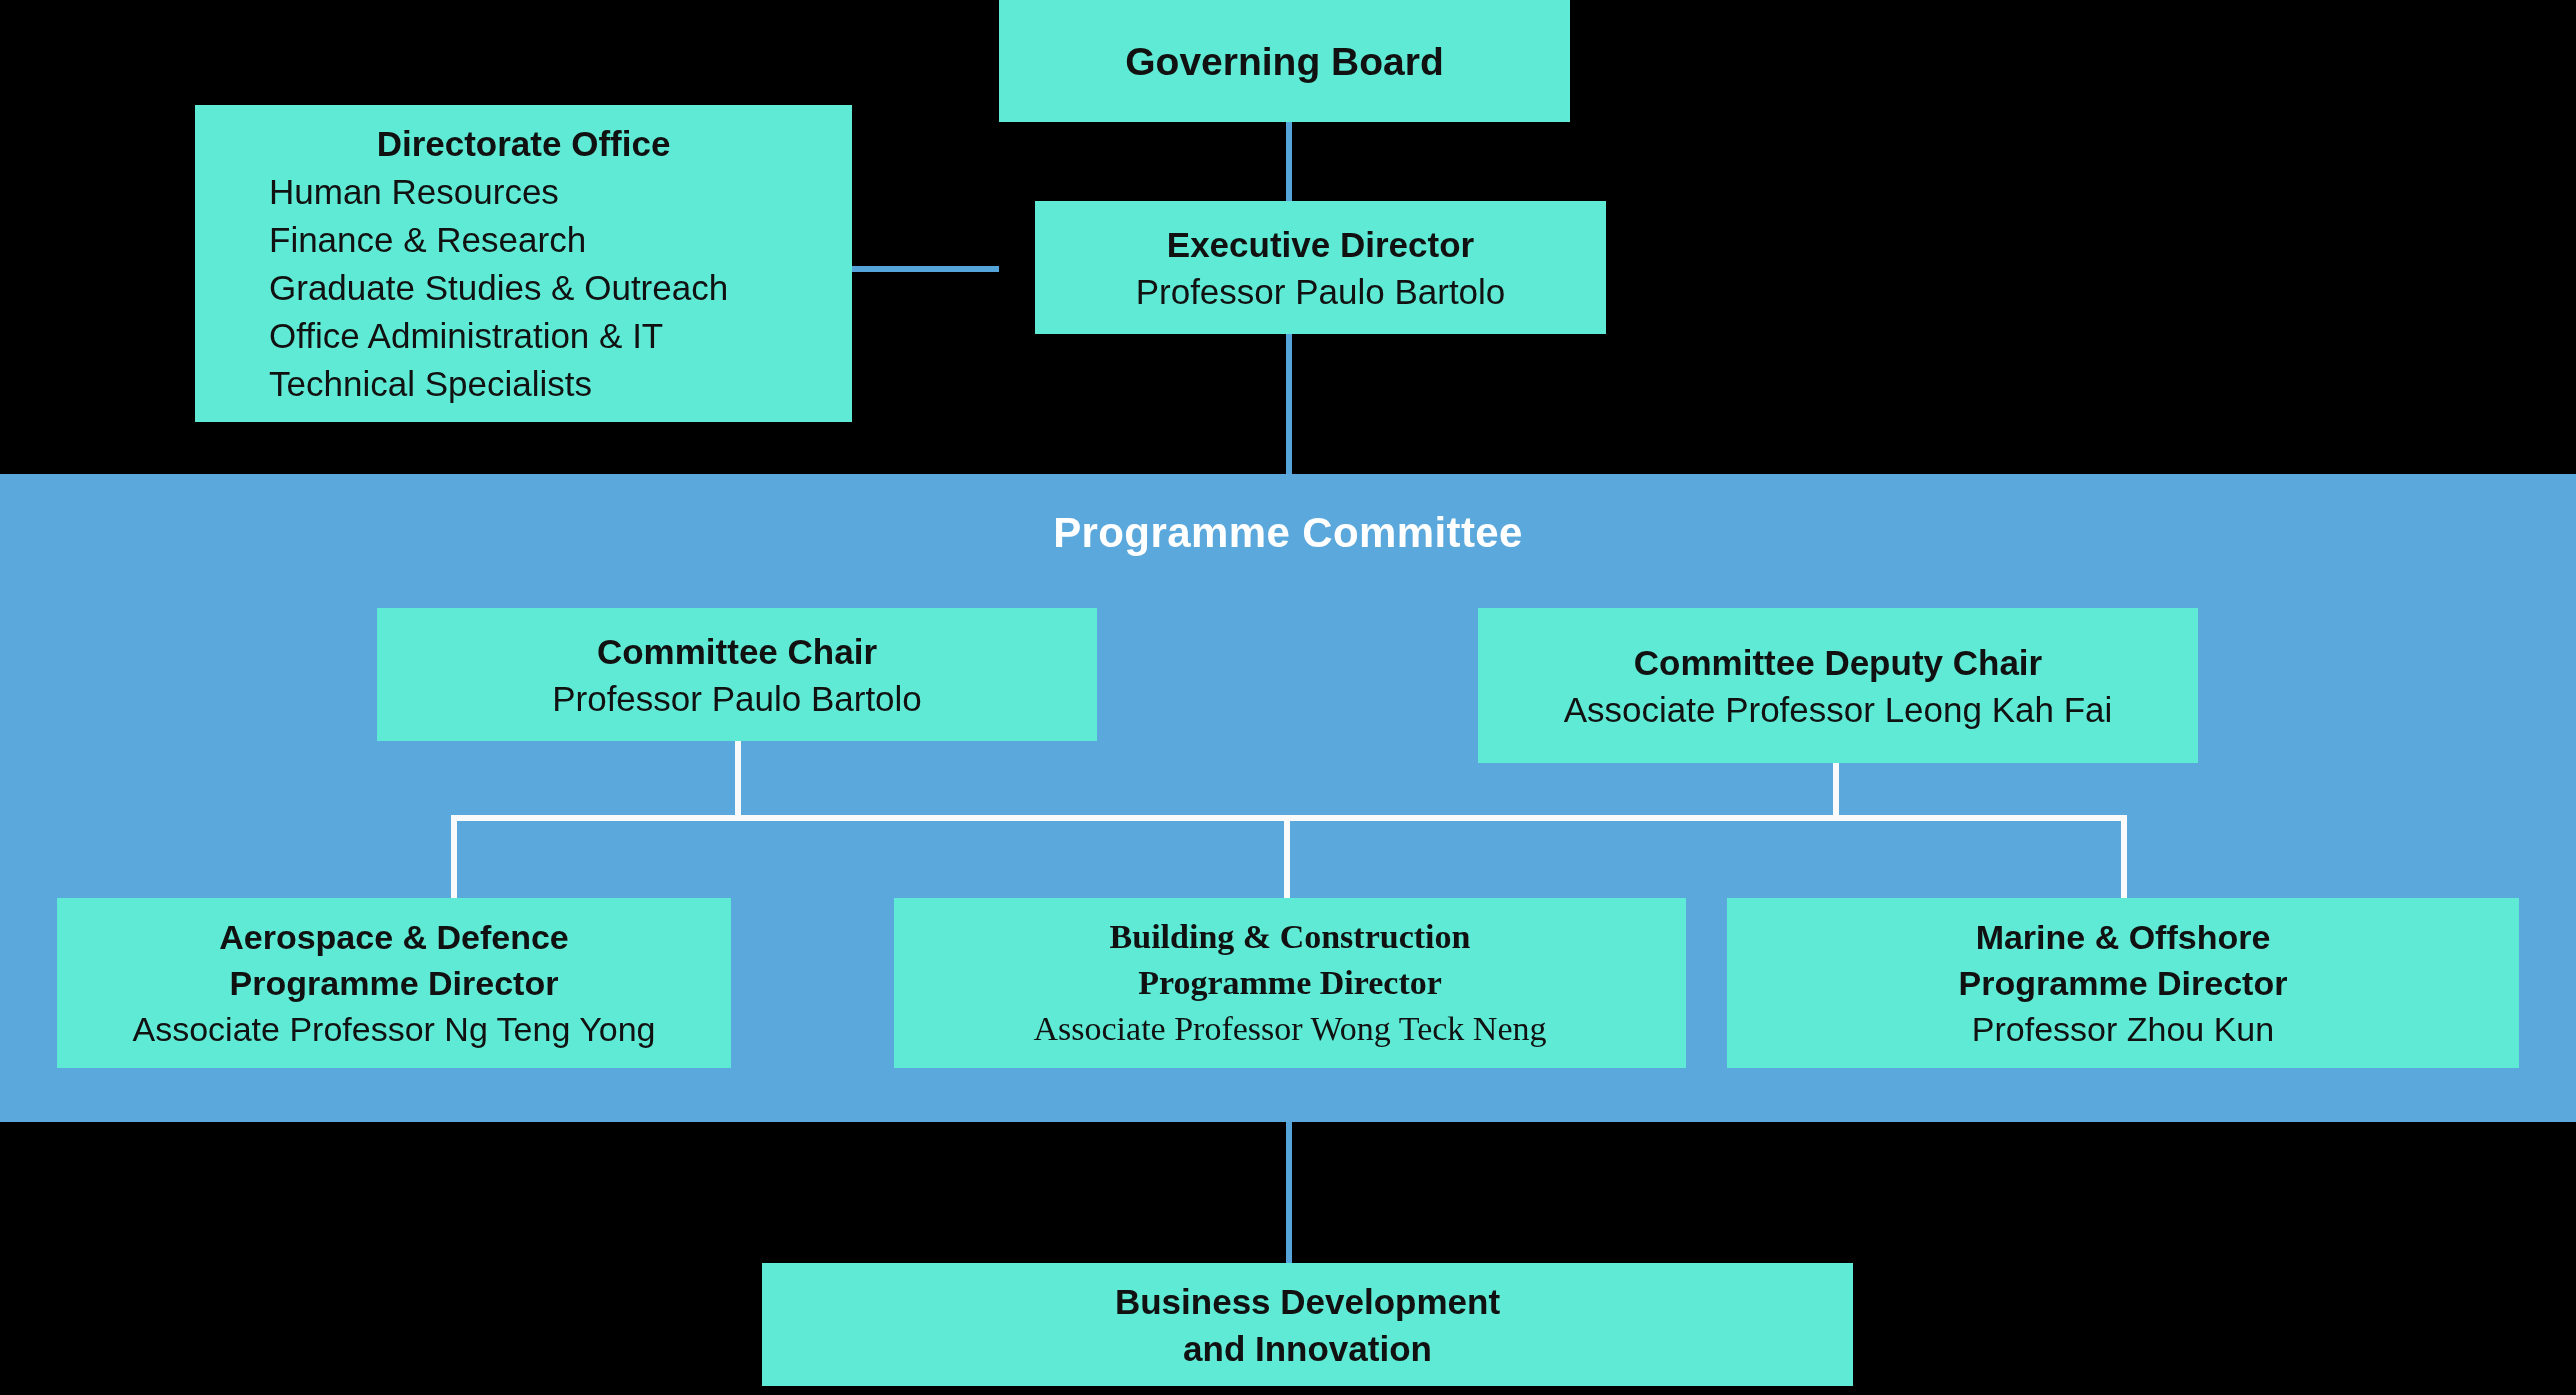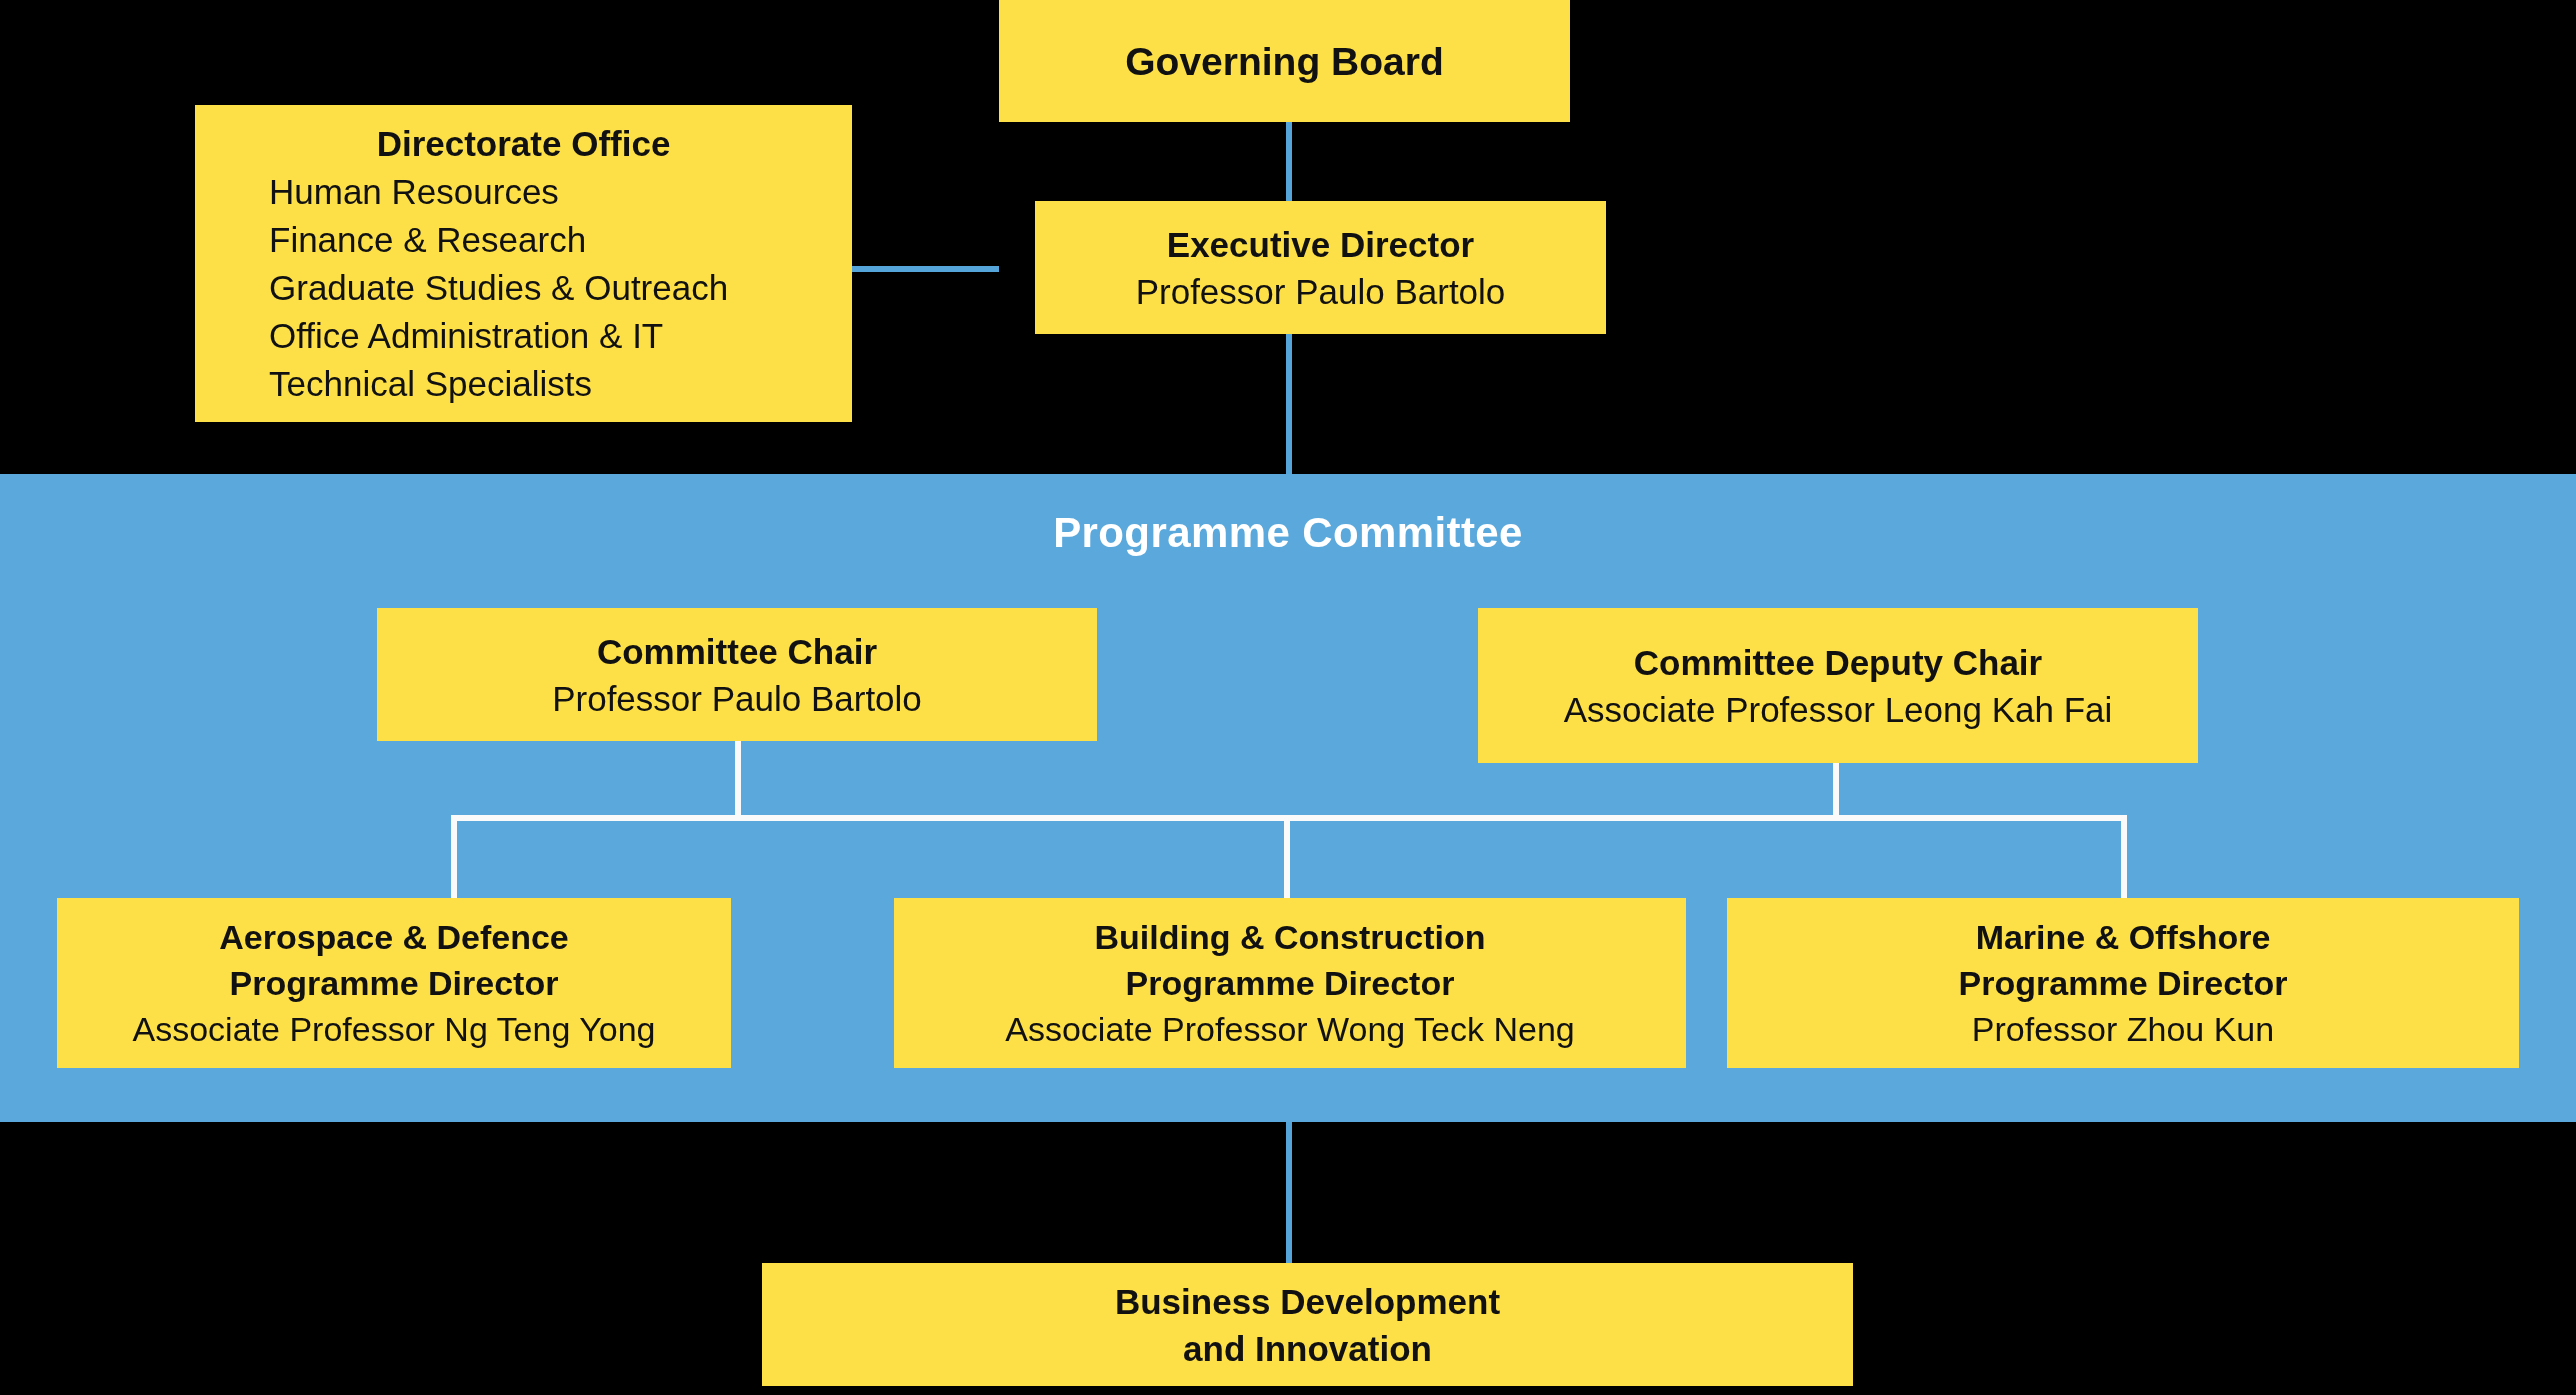--- a/index.html
+++ b/index.html
@@ -16,41 +16,41 @@
     background:#5BA9DC;
   }
   .band-title{
     position:absolute;left:0;right:0;top:509px;
     text-align:center;
     font-size:42px;font-weight:bold;color:#FFFFFF;
     letter-spacing:0.4px;
   }
   .node{
     position:absolute;
-    background:#fde047;
+    background:#5eead4;
     display:flex;flex-direction:column;
     align-items:center;justify-content:center;
     text-align:center;
     line-height:47px;
     font-size:35px;
   }
   .node .t{font-weight:bold;}
   .node .n{font-weight:normal;}
   
   .governing   {left:999px;top:0;      width:571px; height:122px;font-size:39px;}
   .directorate {left:195px; top:105px;  width:657px; height:317px;
                 align-items:stretch;justify-content:center;line-height:48px;}
   .directorate .t{text-align:center;}
   .directorate .list{text-align:left;padding-left:74px;font-weight:normal;}
   .executive   {left:999px;top:201px;  width:571px; height:133px;margin-left:36px;}
   .chair       {left:377px; top:608px;  width:720px; height:133px;}
   .deputy      {left:1478px;top:608px;  width:720px; height:155px;}
   .prog        {top:898px;height:170px;line-height:46px;font-size:34px;}
   .aerospace   {left:57px;  width:674px;}
-  .building    {left:894px;width:792px;}
+  .building    {left:894px;width:792px;font-family:Liberation Serif, serif;}
   .marine      {left:1727px;width:792px;}
   .business    {left:762px; top:1263px; width:1091px;height:123px;}
   
   .line{position:absolute;}
   .blue{background:#55A5DA;}
   .white{background:#FAFAFA;}
   .l-gb-ed   {left:1286px;top:122px; width:5.5px;height:80px;}
   .l-do-ed   {left:852px;top:266px; width:147px;height:5.5px;}
   .l-ed-band {left:1286px;top:334px; width:5.5px;height:140px;}
   .l-chair   {left:735px; top:741px; width:5.5px;height:76px;}

